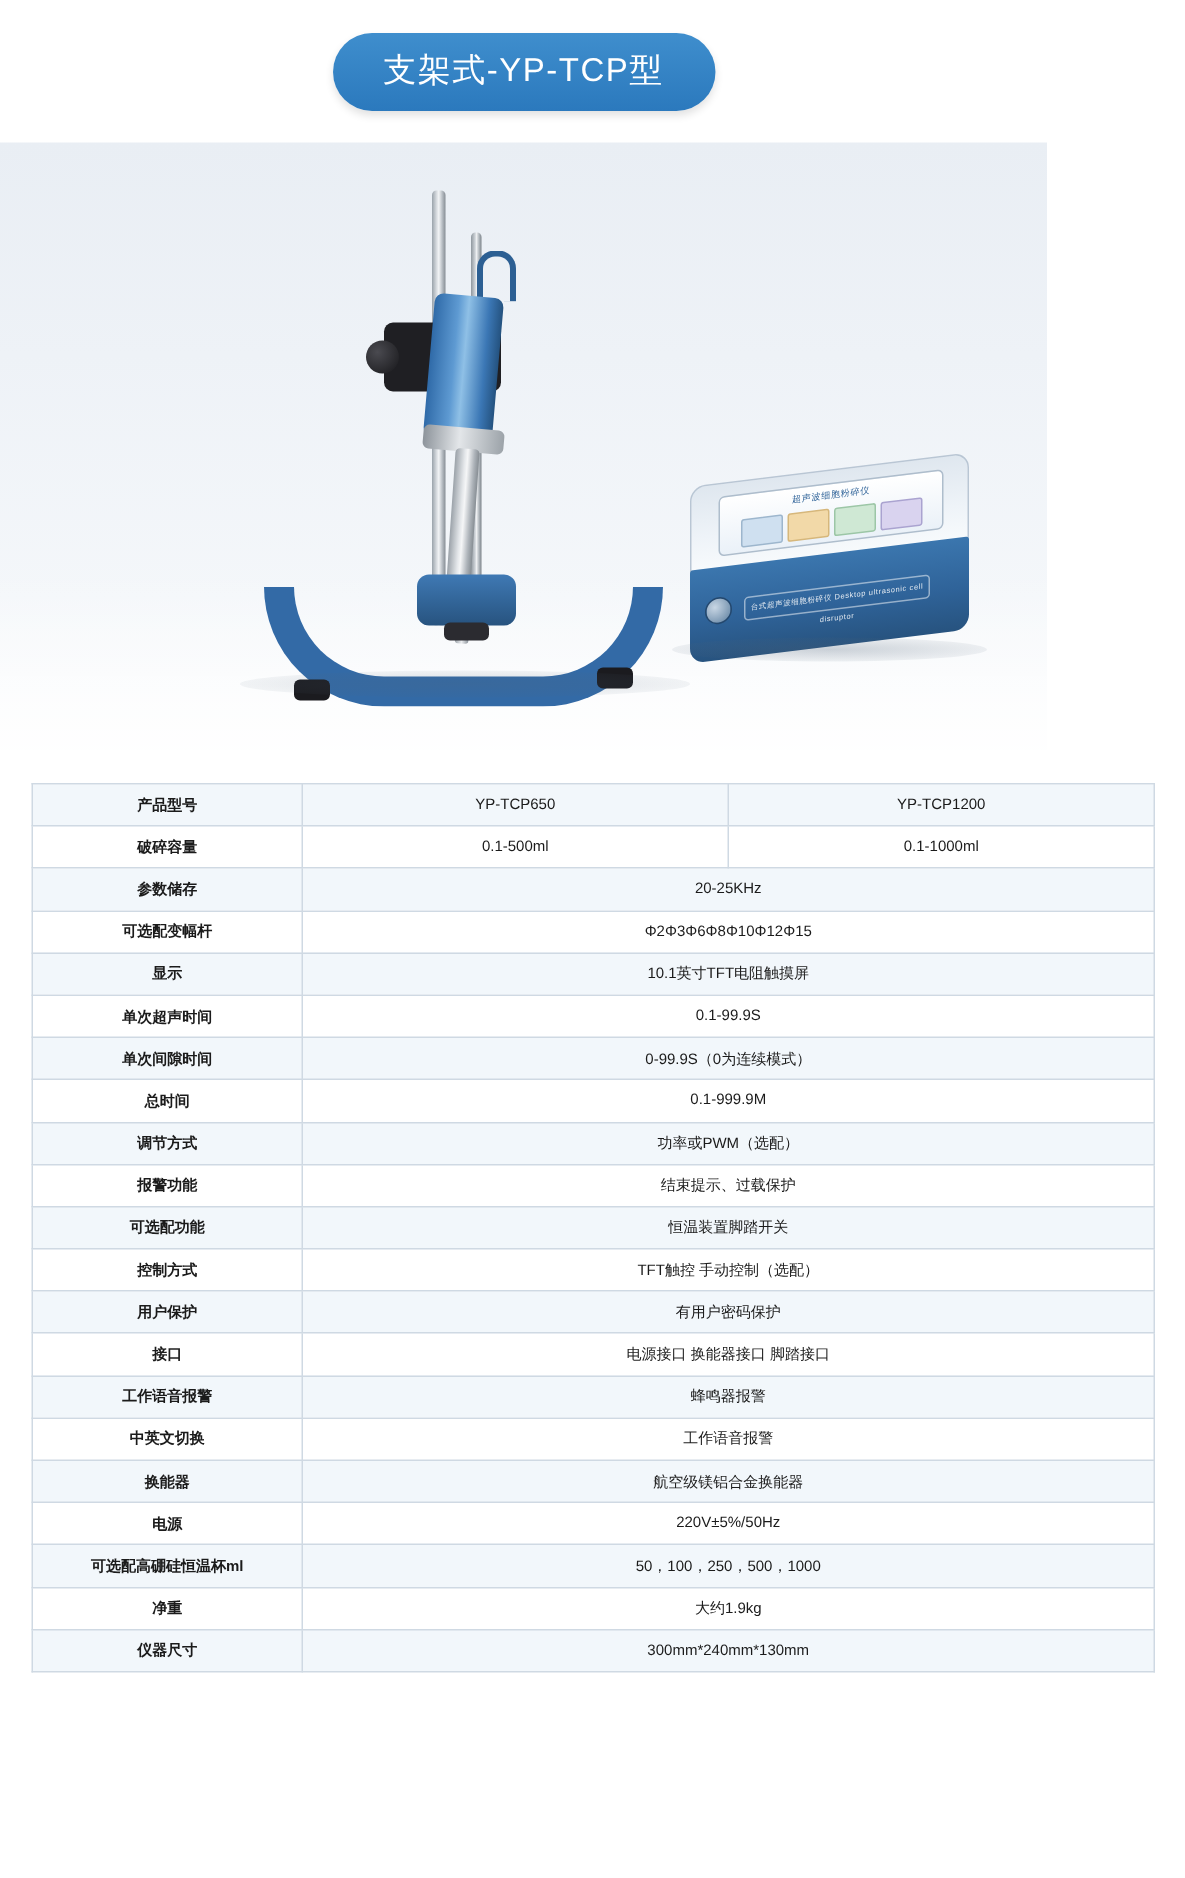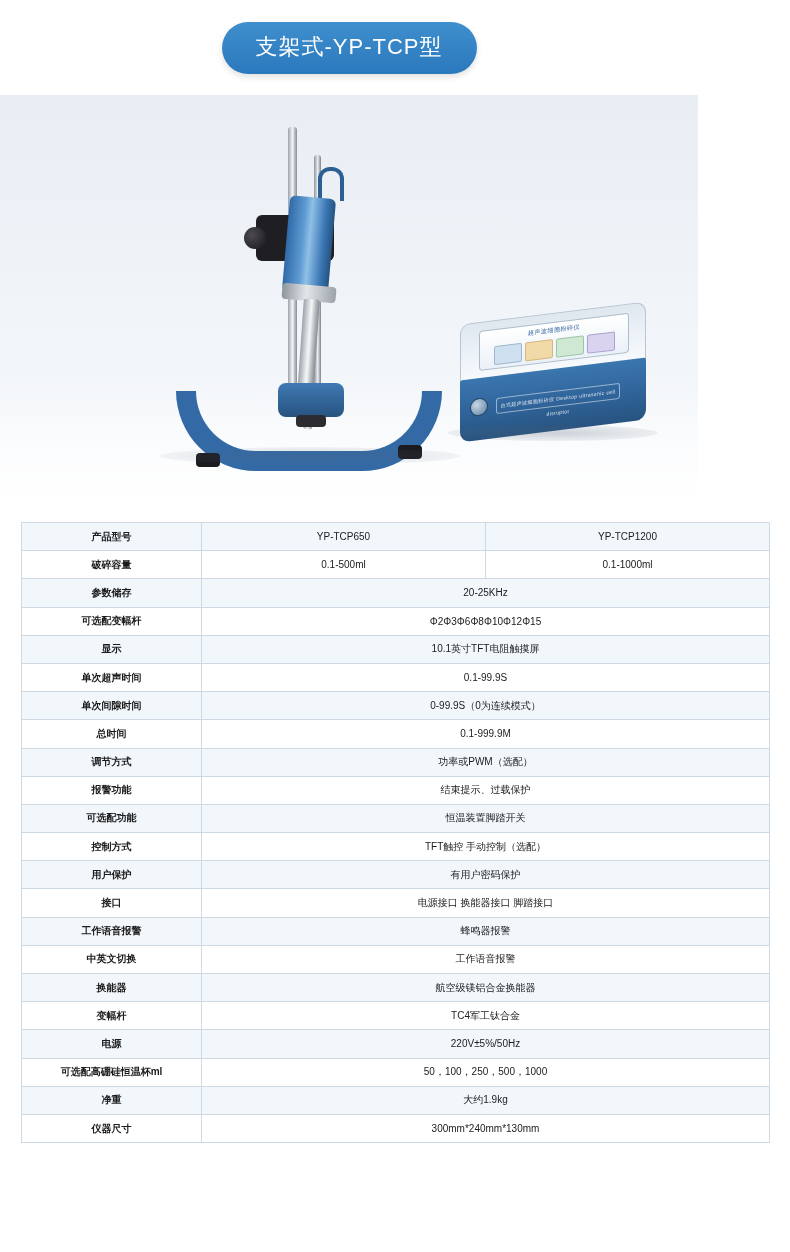--- a/index.html
+++ b/index.html
@@ -442,24 +442,20 @@
         </tr>
         <tr>
           <td class="label">中英文切换</td>
           <td class="val" colspan="2">工作语音报警</td>
         </tr>
         <tr>
           <td class="label">换能器</td>
           <td class="val" colspan="2">航空级镁铝合金换能器</td>
         </tr>
         <tr>
-          <td class="label">变幅杆</td>
-          <td class="val" colspan="2">TC4军工钛合金</td>
-        </tr>
-        <tr>
           <td class="label">电源</td>
           <td class="val" colspan="2">220V±5%/50Hz</td>
         </tr>
         <tr>
           <td class="label">可选配高硼硅恒温杯ml</td>
           <td class="val" colspan="2">50，100，250，500，1000</td>
         </tr>
         <tr>
           <td class="label">净重</td>
           <td class="val" colspan="2">大约1.9kg</td>

